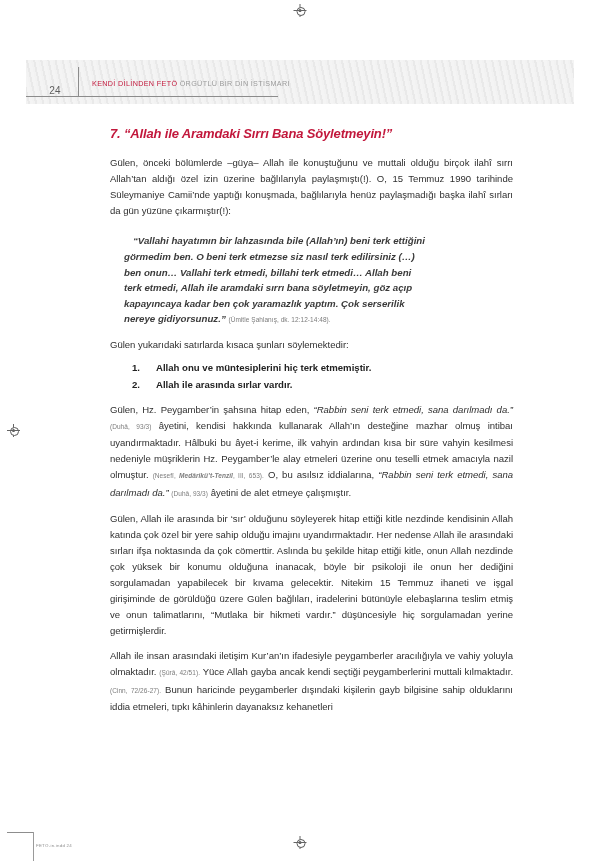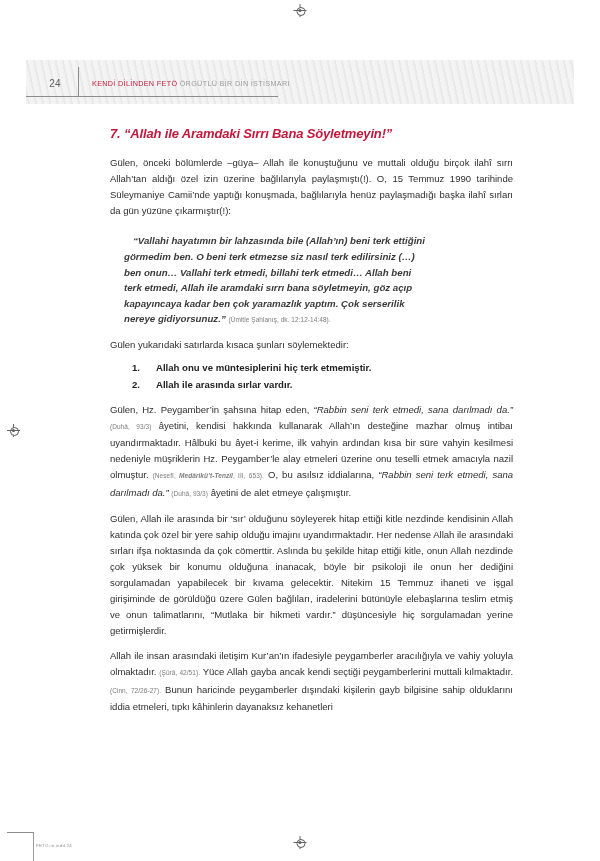--- a/index.html
+++ b/index.html
@@ -79,21 +79,21 @@
     position: absolute;
     left: 78px;
     top: 67px;
     width: 1px;
     height: 29px;
     background: #8c8c8c;
   }
   .folio {
     position: absolute;
     left: 40px;
-    top: 78px;
+    top: 85px;
     width: 30px;
     text-align: center;
     font-size: 10px;
     color: #5f5f5f;
     letter-spacing: .3px;
   }
   .running-head {
     position: absolute;
     left: 92px;
     top: 79px;

